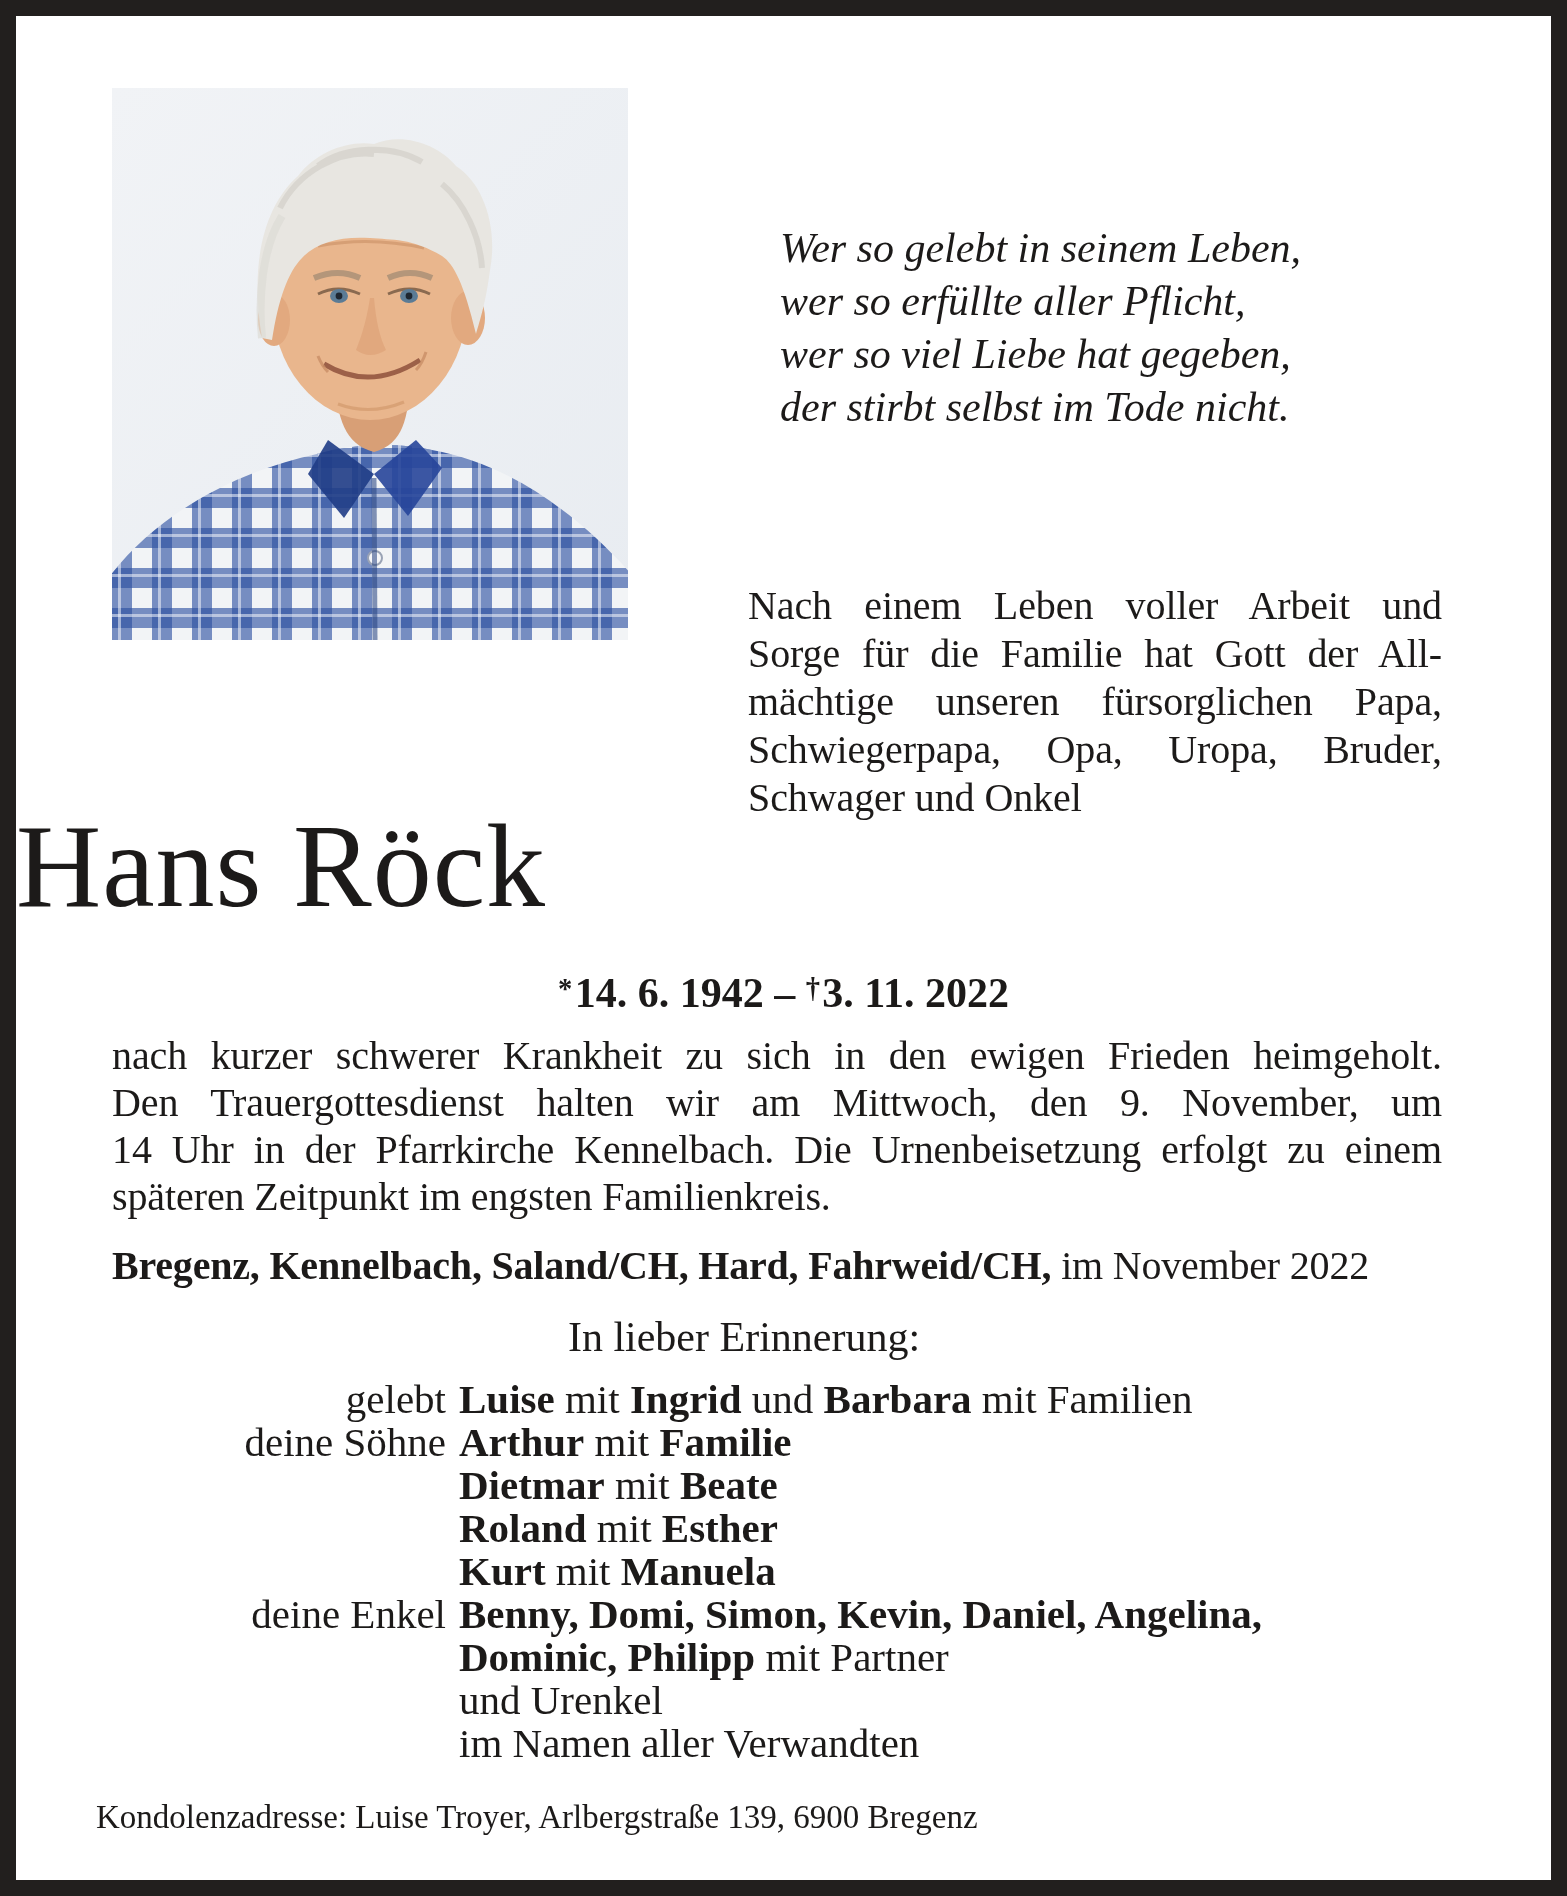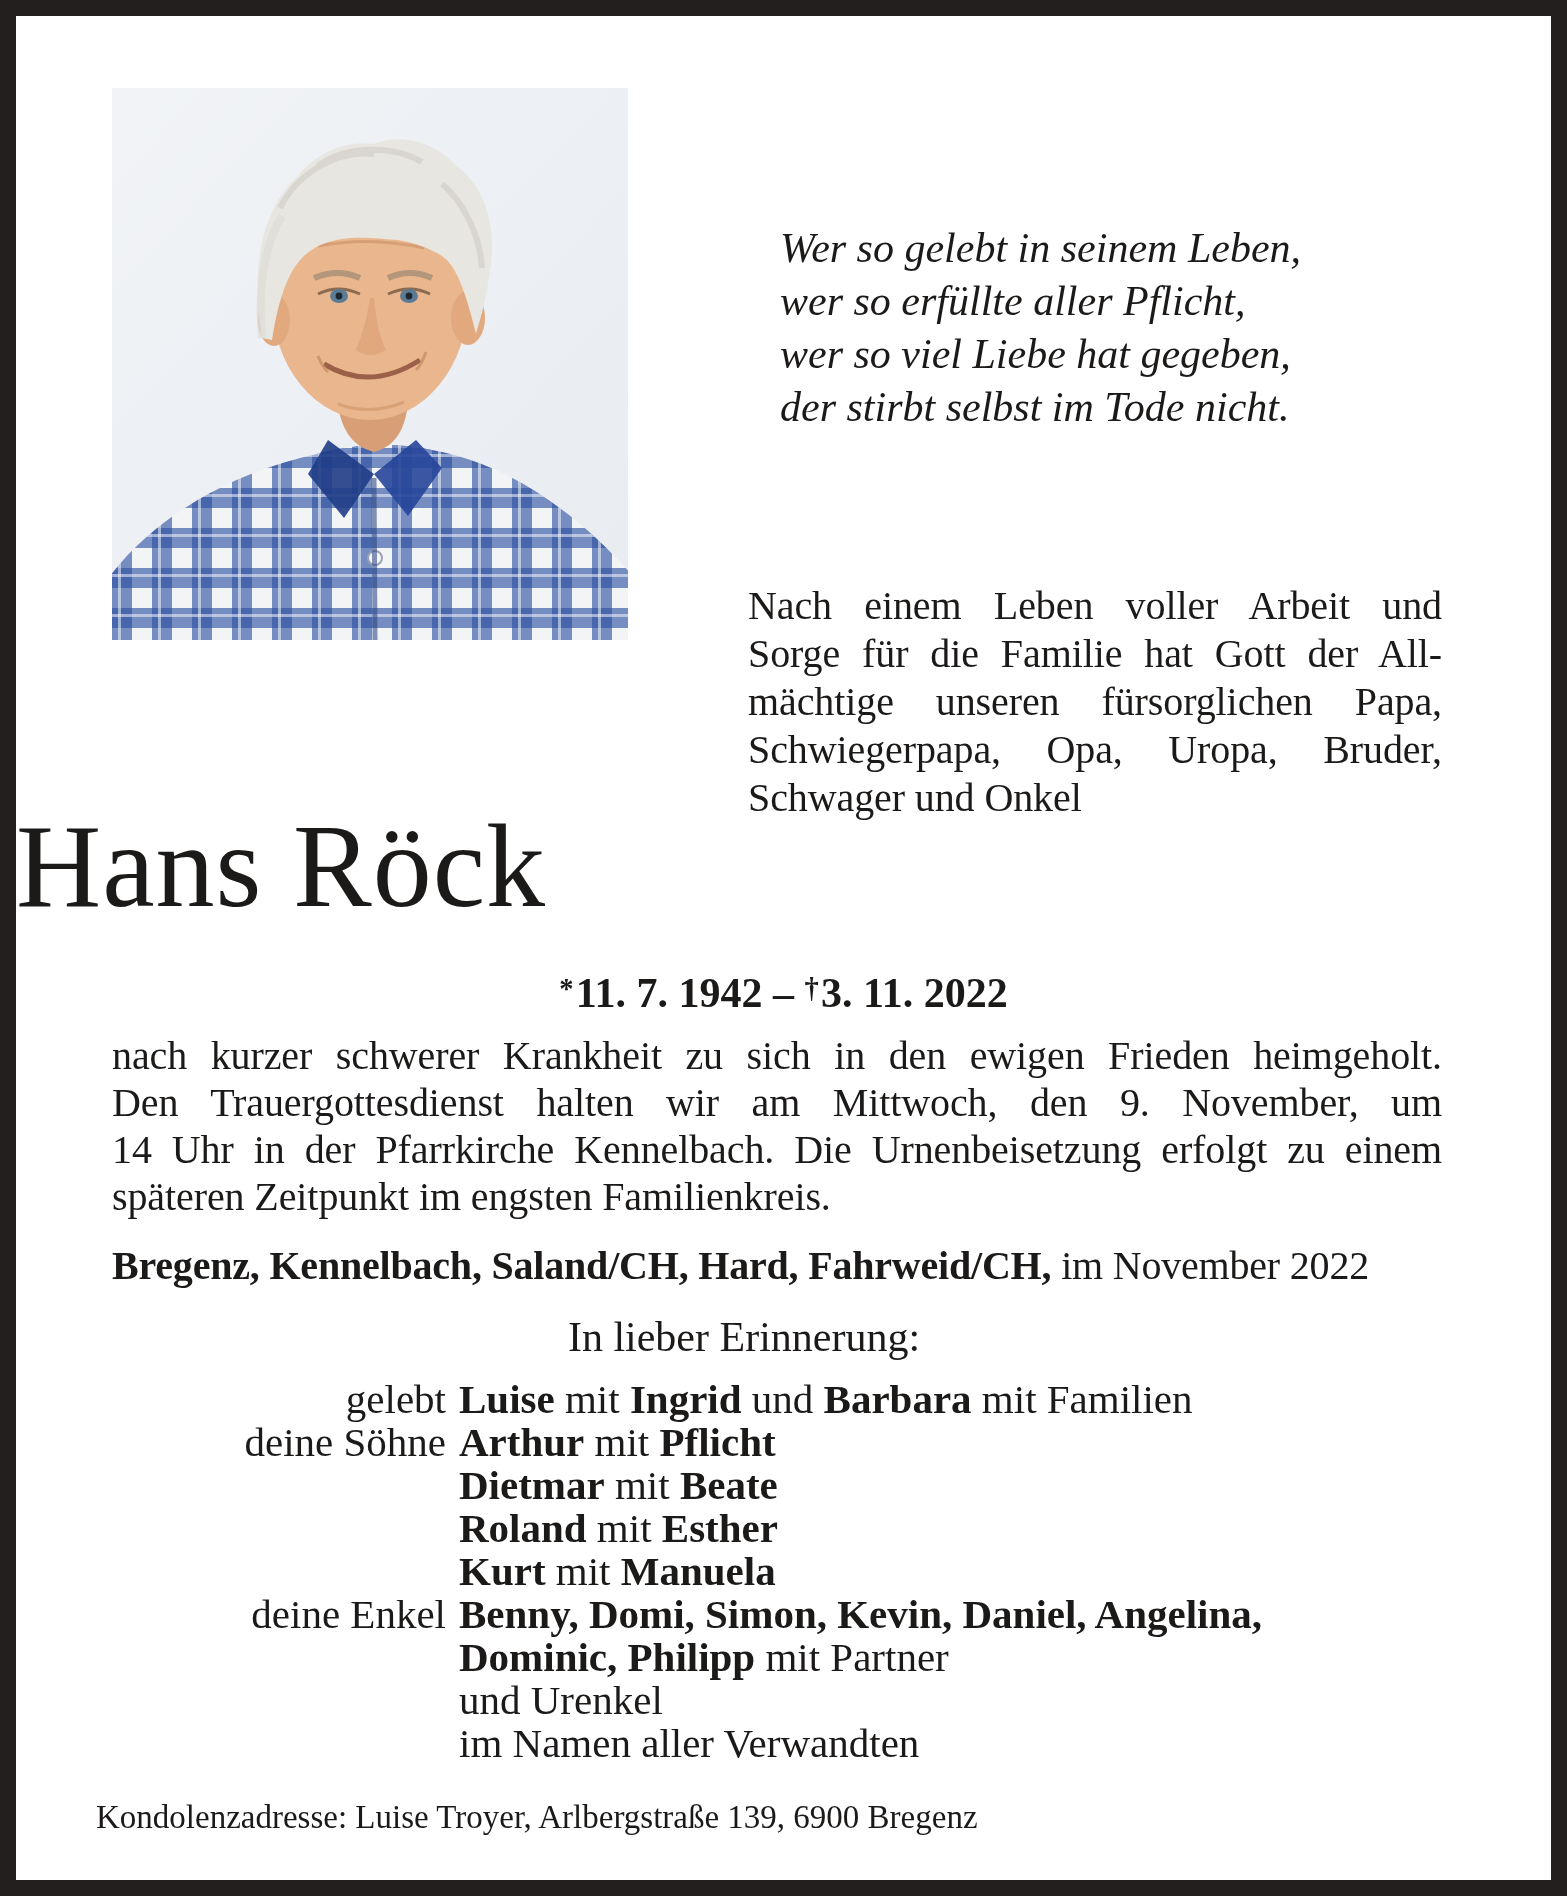--- a/index.html
+++ b/index.html
@@ -125,21 +125,21 @@
       <div class="line just">Nach einem Leben voller Arbeit und</div>
       <div class="line just">Sorge für die Familie hat Gott der All-</div>
       <div class="line just">mächtige unseren fürsorglichen Papa,</div>
       <div class="line just">Schwiegerpapa, Opa, Uropa, Bruder,</div>
       <div class="line">Schwager und Onkel</div>
     </div>
 
   <div class="abs name">Hans Röck</div>
 
   <div class="abs dates">
-    <span class="mark">*</span><span>11. 7. 1942</span>
+    <span class="mark">*</span><span>14. 6. 1942</span>
     <span>– </span><span class="mark">†</span><span>3. 11. 2022</span>
   </div>
 
   <div class="abs announce" id="announcement">
       <div class="line just">nach kurzer schwerer Krankheit zu sich in den ewigen Frieden heimgeholt.</div>
       <div class="line just">Den Trauergottesdienst halten wir am Mittwoch, den 9. November, um</div>
       <div class="line just">14 Uhr in der Pfarrkirche Kennelbach. Die Urnenbeisetzung erfolgt zu einem</div>
       <div class="line">späteren Zeitpunkt im engsten Familienkreis.</div>
     </div>
 
@@ -147,21 +147,21 @@
 
   <div class="abs rem-heading">In lieber Erinnerung:</div>
 
   <div class="abs family" id="family-list">
       <div class="frow">
         <div class="flabel">gelebt</div>
         <div class="fnames"><span class="b">Luise</span><span> mit </span><span class="b">Ingrid</span><span> und </span><span class="b">Barbara</span><span> mit Familien</span></div>
       </div>
       <div class="frow">
         <div class="flabel">deine Söhne</div>
-        <div class="fnames"><span class="b">Arthur</span><span> mit </span><span class="b">Pflicht</span></div>
+        <div class="fnames"><span class="b">Arthur</span><span> mit </span><span class="b">Familie</span></div>
       </div>
       <div class="frow">
         <div class="flabel"></div>
         <div class="fnames"><span class="b">Dietmar</span><span> mit </span><span class="b">Beate</span></div>
       </div>
       <div class="frow">
         <div class="flabel"></div>
         <div class="fnames"><span class="b">Roland</span><span> mit </span><span class="b">Esther</span></div>
       </div>
       <div class="frow">

